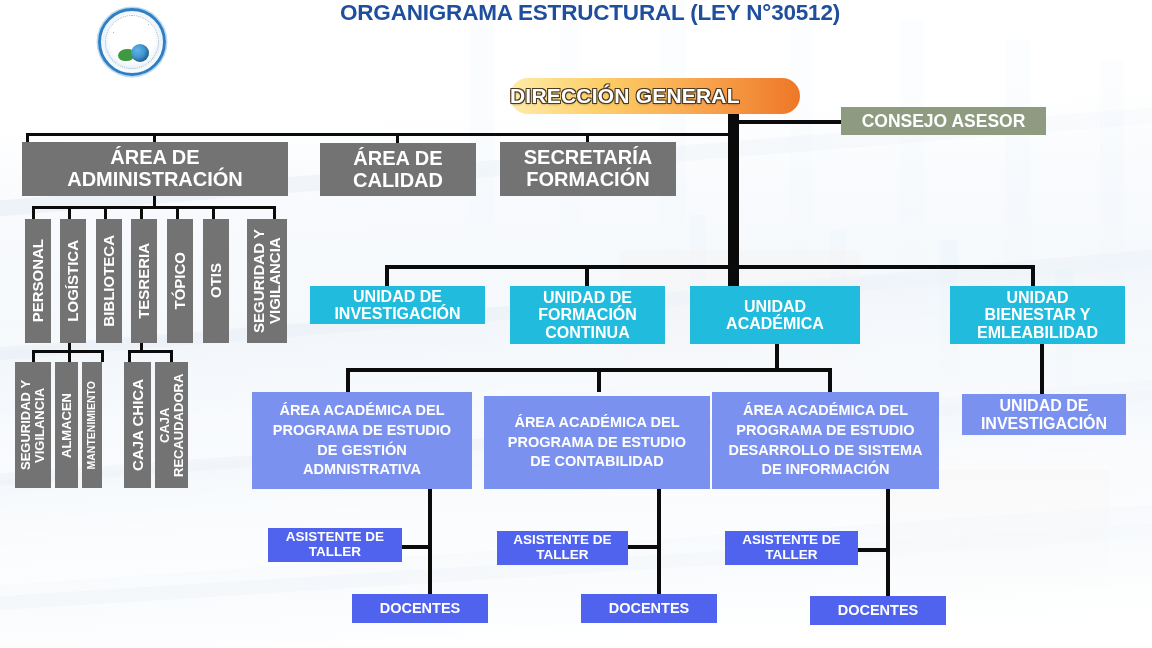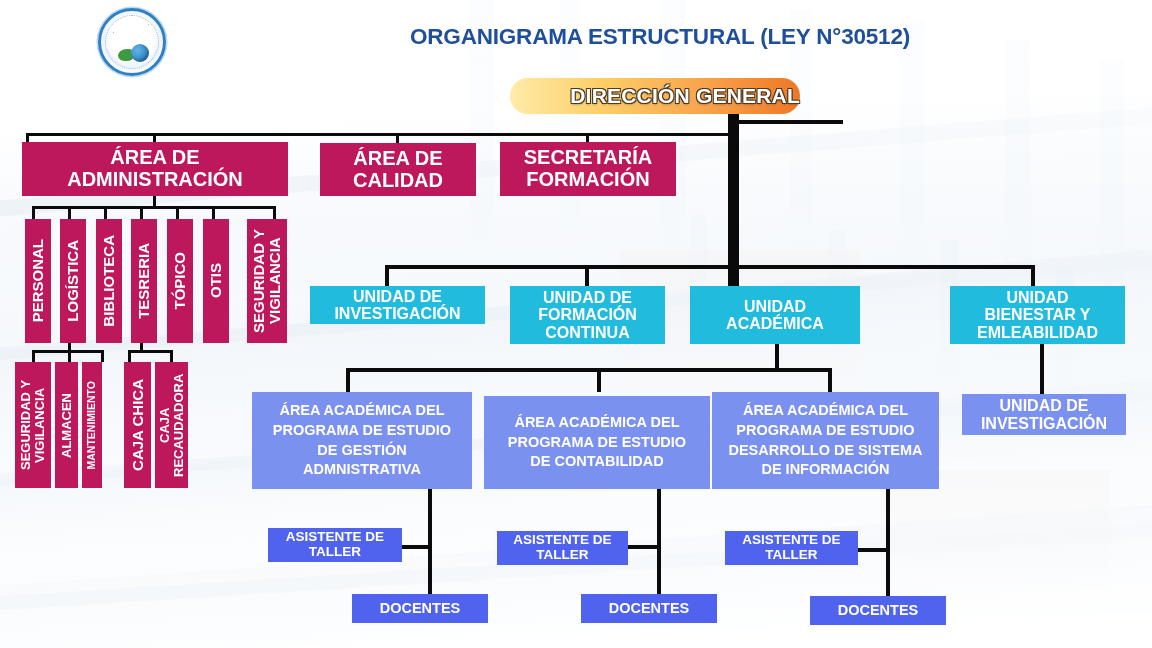--- a/index.html
+++ b/index.html
@@ -85,23 +85,23 @@
     position: absolute; left: 0px; top: 80px;
     width: 300px;
     text-align: center;
     font-size: 12.5px;
     font-weight: bold;
     color: #111418;
     line-height: 1.25;
     letter-spacing: -0.1px;
   }
   .main-title {
-    position: absolute; left: 340px; top: 24px;
+    position: absolute; left: 340px; top: 0;
     width: 640px;
-    text-align: center;
+    text-align: left;
     font-size: 22.5px;
     font-weight: bold;
     color: #1f4e9c;
     letter-spacing: -0.2px;
     white-space: nowrap;
   }
 
   
   .ln { position: absolute; background: #0b0b0b; }
   .ln.thick { background: #0a0a0a; }
@@ -112,35 +112,35 @@
     display: flex;
     align-items: center;
     justify-content: center;
     text-align: center;
     color: #ffffff;
     font-weight: bold;
     line-height: 1.08;
     box-sizing: border-box;
     padding: 2px 4px;
   }
-  .green  { background: #be185d; }
+  .green  { background: #737373; }
   .cyan   { background: #21bcdd; }
   .olive  { background: #8e9b80; }
   .violet { background: #7b91f0; }
   .indigo { background: #4f63ee; }
 
   .vert {
     writing-mode: vertical-rl;
     transform: rotate(180deg);
     line-height: 1.05;
   }
 
   .pill {
     position: absolute;
-    display: flex; align-items: center; justify-content: flex-end;
+    display: flex; align-items: center; justify-content: flex-start;
     border-radius: 26px;
     background: linear-gradient(90deg, #ffe9a8 0%, #ffd36a 34%, #fba martyr 34%, #f79842 70%, #f07c2a 100%);
     background: linear-gradient(90deg, #ffeaa8 0%, #ffd06a 30%, #f9a busc 30%, #f79a45 72%, #ef7a27 100%);
     background: linear-gradient(90deg, #ffeba9 0%, #fdce67 32%, #f8a24c 68%, #ee7726 100%);
   }
   .pill-text {
     font-size: 21px;
     font-weight: bold;
     color: #ffffff;
     letter-spacing: .2px;
@@ -253,20 +253,23 @@
   <div class="ln" style="left:657px; top:603px; width:24px; height:4px;"></div>
 
   <div class="ln" style="left:886px; top:489px; width:4px; height:120px;"></div>
   <div class="ln" style="left:858px; top:548px; width:32px; height:4px;"></div>
   <div class="ln" style="left:886px; top:606px; width:24px; height:4px;"></div>
 
   <div class="pill" style="left:510px; top:78px; width:290px; height:36px;">
     <span class="pill-text">DIRECCIÓN GENERAL</span>
   </div>
 
+  <div class="node olive" style="left:841px; top:107px; width:205px; height:28px; font-size:17.5px;">
+    <span>CONSEJO ASESOR</span>
+  </div>
 
   <div class="node green" style="left:22px; top:142px; width:266px; height:54px; font-size:20px; white-space:pre-line;">
     <span>ÁREA DE
 ADMINISTRACIÓN</span>
   </div>
 
   <div class="node green" style="left:320px; top:143px; width:156px; height:53px; font-size:20px; white-space:pre-line;">
     <span>ÁREA DE
 CALIDAD</span>
   </div>

